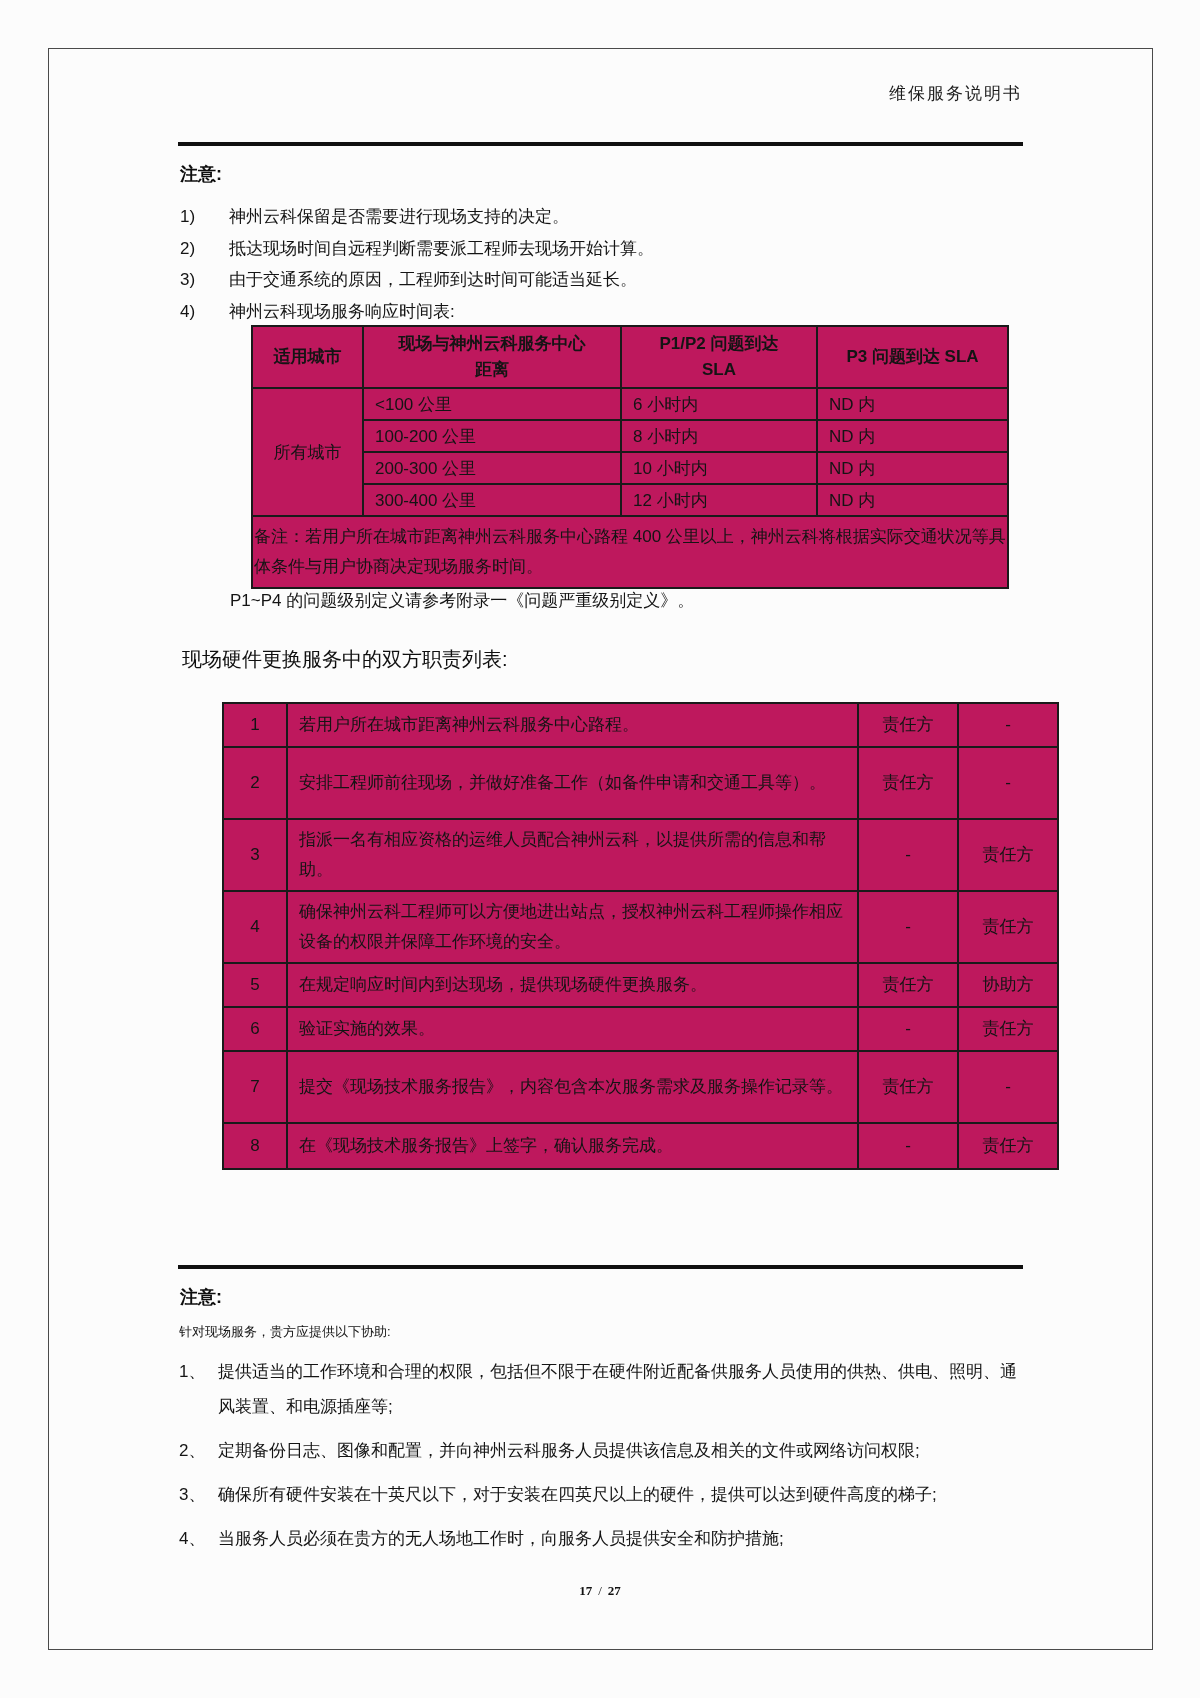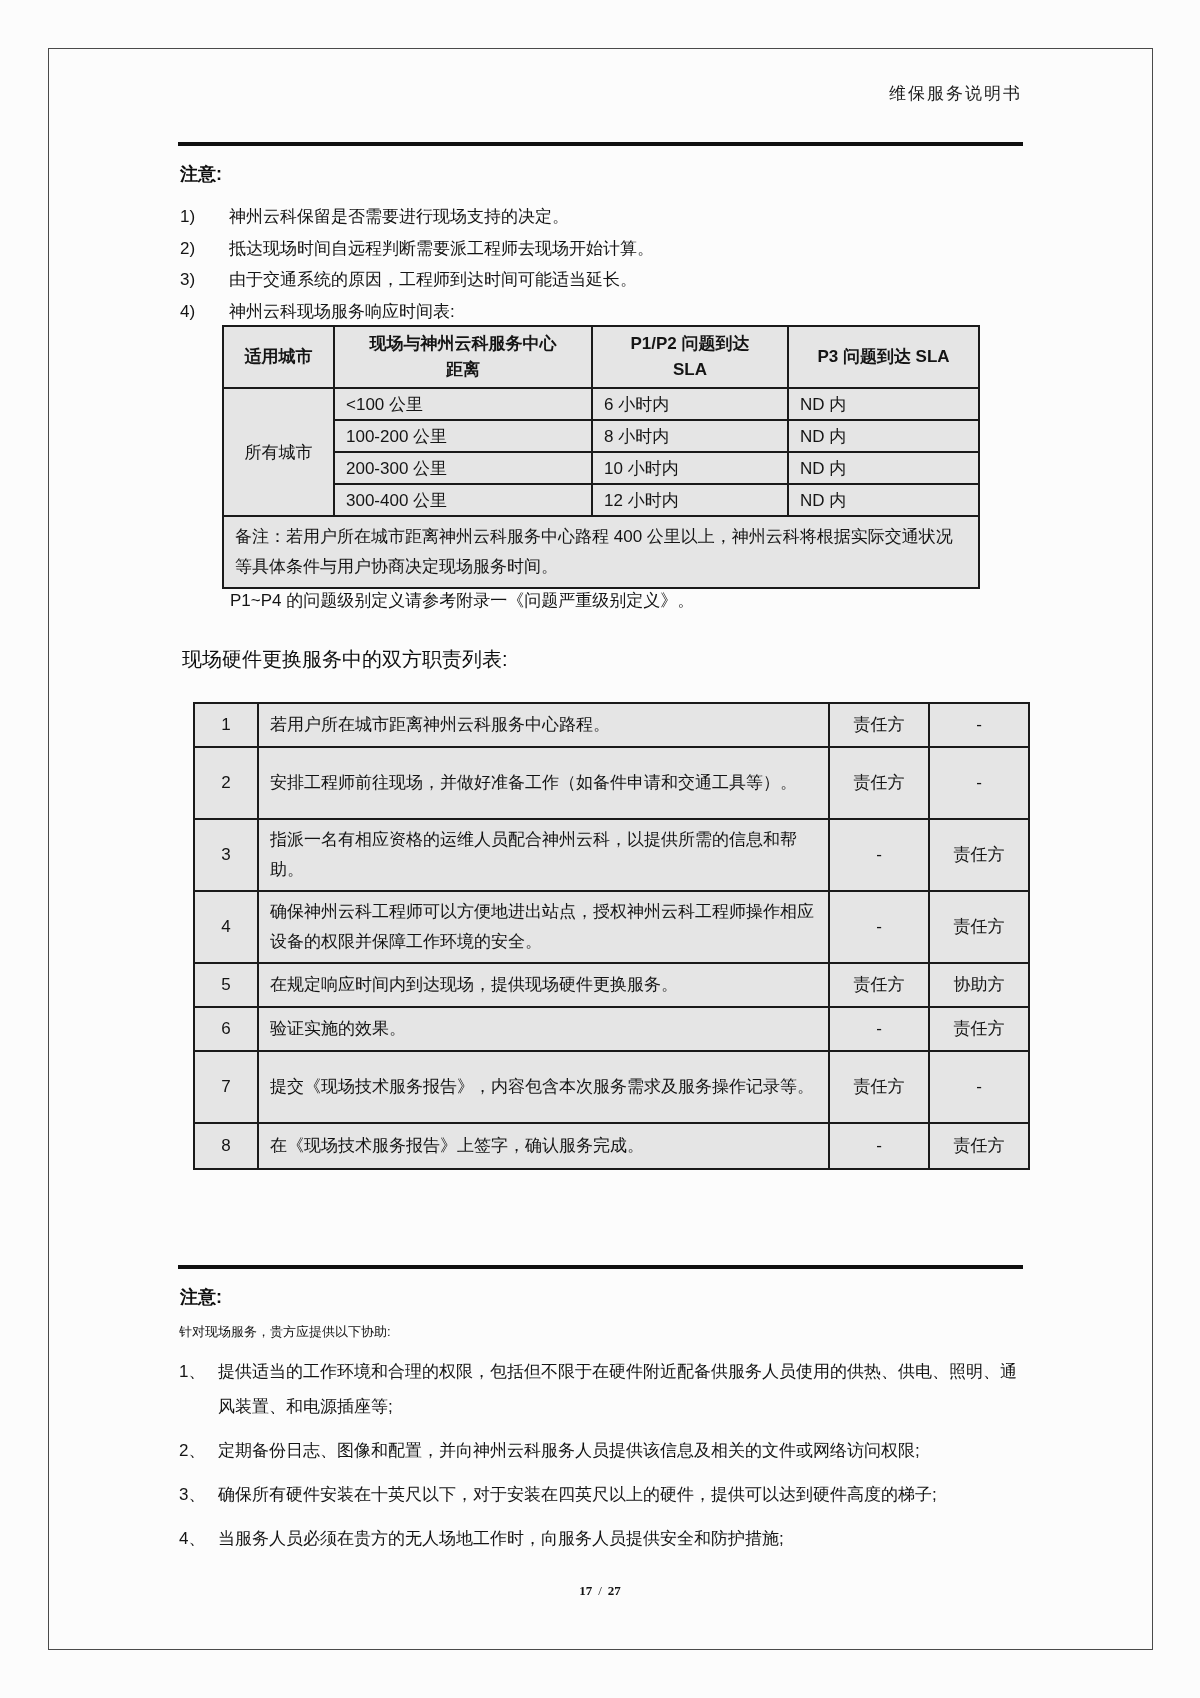--- a/index.html
+++ b/index.html
@@ -31,30 +31,30 @@
   .num-list{position:absolute;left:180px;top:201px;width:845px;font-size:17px;}
   .num-list .li{position:relative;height:31.5px;line-height:31.5px;}
   .num-list .num{position:absolute;left:0;top:0;}
   .num-list .txt{display:block;margin-left:49px;}
 
   .num-list2{position:absolute;left:179px;top:1354px;width:849px;font-size:17px;}
   .num-list2 .li{position:relative;line-height:35px;margin-bottom:9px;}
   .num-list2 .num{position:absolute;left:0;top:0;}
   .num-list2 .txt{display:block;margin-left:39px;}
 
-  table{border-collapse:collapse;table-layout:fixed;position:absolute;background:#e5e5e5;}
+  table{border-collapse:collapse;table-layout:fixed;position:absolute;background:#be185d;margin-left:29px;}
   td,th{border:2px solid #1a1a1a;font-size:17px;font-weight:normal;padding:2px 11px;vertical-align:middle;}
 
   .sla-table{left:222px;top:325px;width:756px;}
   .sla-table th{font-weight:bold;text-align:center;line-height:26px;padding:4px 6px;}
   .sla-table .hdr-row{height:62px;}
   .sla-table .data-row{height:32px;}
   .sla-table td{text-align:left;}
   .sla-table .city-cell{text-align:center;}
-  .sla-table .note-cell{height:62px;line-height:30px;padding:4px 11px;}
+  .sla-table .note-cell{height:62px;line-height:30px;padding:4px 1px;}
 
   .severity-note{position:absolute;left:230px;top:589px;font-size:17px;}
   .section-title{position:absolute;left:182px;top:646px;font-size:20px;color:#0f0f0f;}
 
   .resp-table{left:193px;top:702px;width:835px;}
   .resp-table th{font-weight:bold;text-align:center;background:#d9d9d9;line-height:26px;padding:4px 4px;}
   .resp-table .hdr-row{height:66px;}
   .resp-table td{line-height:30px;}
   .resp-table .no-cell,.resp-table .vendor-cell,.resp-table .customer-cell{text-align:center;padding:2px 4px;}
   .resp-table .activity-cell{text-align:left;}

